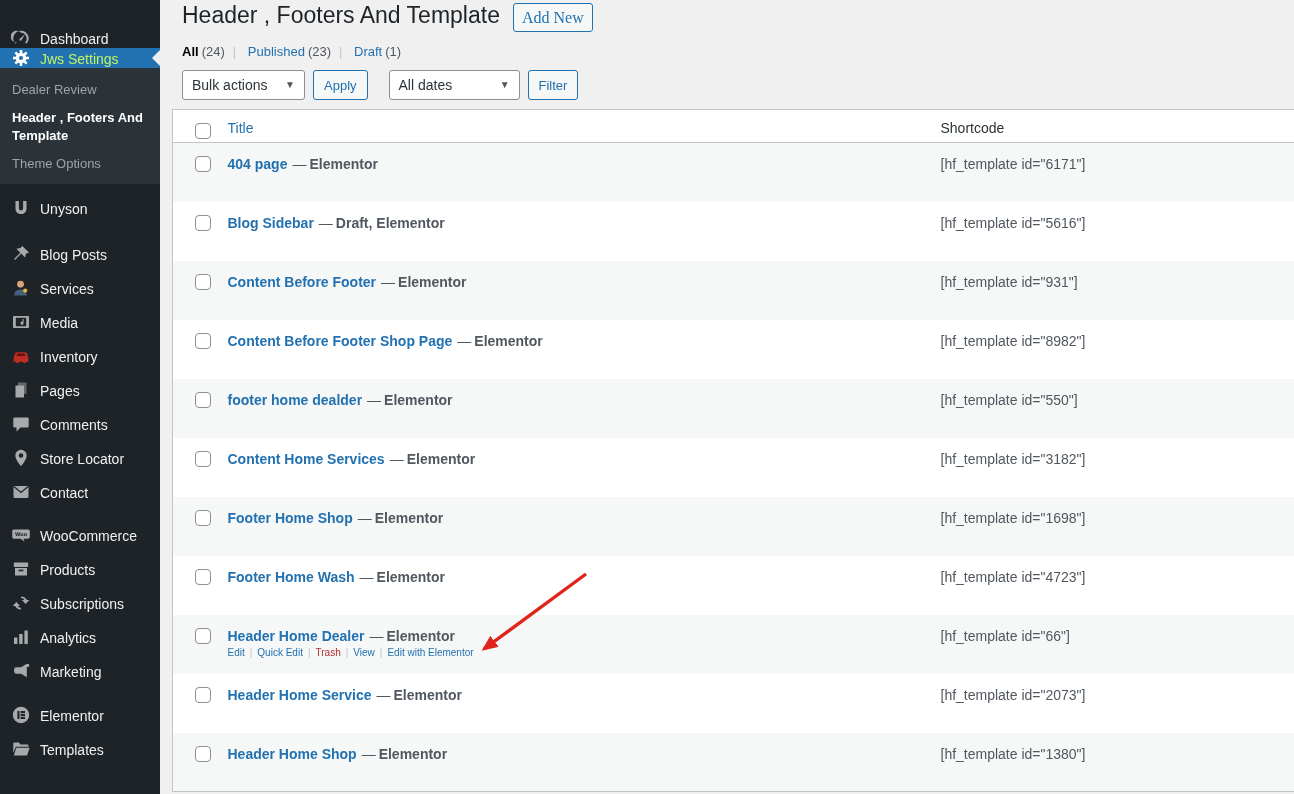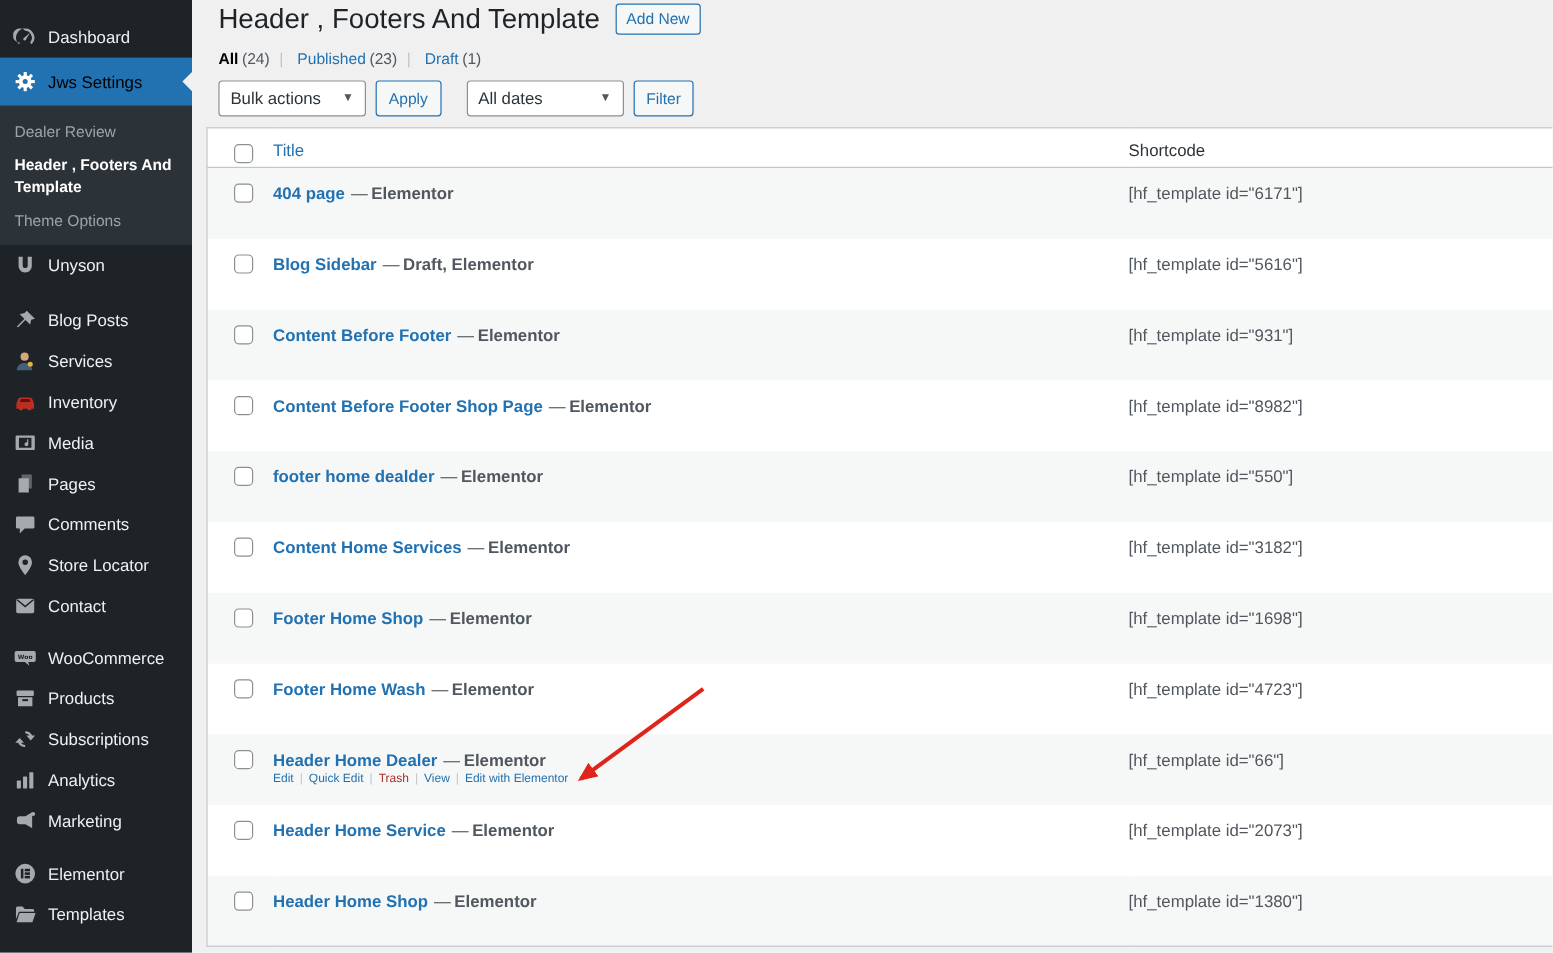--- a/index.html
+++ b/index.html
@@ -6,35 +6,35 @@
     --accent:#2271b1; --arrow-red:#e0241c; --sidebar-bg:#1d2327; --submenu-bg:#2c3338;
     --stripe:#f6f7f7; --danger:#b32d2e; --content-bg:#f0f0f1; --icon-gray:#a7aaad;
   }
   *{box-sizing:border-box;margin:0;padding:0}
   html,body{width:1294px;height:794px;overflow:hidden}
   body{font-family:"Liberation Sans",sans-serif;background:var(--content-bg);color:#3c434a;font-size:13px}
   .app{position:relative;width:1294px;height:794px;display:flex}
 
   
   .sidebar{flex:0 0 160px;width:160px;height:794px;background:var(--sidebar-bg);padding-top:14px;overflow:hidden}
-  .menu-item{display:flex;align-items:center;height:34px;padding:0 8px 0 11px;font-size:14px;color:#f0f0f1;cursor:pointer;position:relative;line-height:1.2}
+  .menu-item{display:flex;align-items:flex-end;height:34px;padding:0 8px 0 11px;font-size:14px;color:#f0f0f1;cursor:pointer;position:relative;line-height:1.2}
   .menu-item .icon{width:20px;height:20px;margin-right:9px;display:inline-flex;flex:0 0 20px}
   .menu-item .icon svg{width:20px;height:20px;fill:var(--icon-gray)}
-  .menu-item.active{background:var(--accent);height:40px;color:#000000}
+  .menu-item.active{background:var(--accent);height:20px;color:#bef264}
   .menu-item.active::after{content:"";position:absolute;right:0;top:50%;margin-top:-8px;border:8px solid transparent;border-right-color:var(--content-bg)}
   .submenu{background:var(--submenu-bg);padding:8px 0 6px}
   .submenu-item{padding:5px 12px;font-size:13px;color:#9ea3a8;line-height:18px;cursor:pointer}
   .submenu-item.current{color:#fff;font-weight:700}
   .gap12{margin-top:12px}.gap9{margin-top:9px}.gap10{margin-top:10px}
 
   
   .main{flex:1;position:relative;padding-left:12px;overflow:hidden}
   .page-header{display:flex;align-items:flex-start;gap:13px;margin:2px 0 0 10px}
   .page-title{font-size:23px;font-weight:400;color:#1d2327;line-height:27px}
-  .add-new-btn{margin-top:1px;padding:4px 8px;font-size:13px;line-height:1.2;border:1px solid var(--accent);border-radius:3px;color:var(--accent);background:#f6f7f7;cursor:pointer;font-family:Liberation Sans, sans-serif}
+  .add-new-btn{margin-top:1px;padding:4px 8px;font-size:16px;line-height:1.2;border:1px solid var(--accent);border-radius:3px;color:var(--accent);background:#f6f7f7;cursor:pointer;font-family:Liberation Serif, serif}
   .subsubsub{margin:12px 0 0 10px;font-size:13px;display:flex;}
   .subsubsub .view a{color:var(--accent);text-decoration:none;cursor:pointer}
   .subsubsub .view .current-view{color:#000;font-weight:600}
   .subsubsub .count{color:#50575e;margin-left:3px}
   .subsubsub .view + .view::before{content:"|";color:#c3c4c7;margin:0 8px}
   .tablenav{margin:11px 0 0 10px;display:flex;gap:8px}
   .fake-select{display:inline-flex;align-items:center;justify-content:space-between;height:30px;border:1px solid #8c8f94;border-radius:3px;background:#fff;color:#2c3338;font-size:14px;padding:0 9px;cursor:pointer}
   .w-bulk{width:123px}.w-dates{width:131px;margin-left:13px}
   .caret{color:#50575e;font-size:10px;line-height:1}
   .wp-btn{height:30px;padding:0 10px;border:1px solid var(--accent);border-radius:3px;background:#f6f7f7;color:var(--accent);font-size:13px;cursor:pointer;font-family:inherit}
@@ -126,35 +126,35 @@
             <path d="M3 17.5c.4-3.8 2.9-5.9 6.5-5.9 3.4 0 5.9 2 6.4 5.9z" fill="#44607c"></path>
             <circle cx="14.2" cy="12.6" r="2.1" fill="#e5b53e"></circle>
           </svg>
         </span>
       <span>Services</span>
     </div>
 
     <div class="menu-item">
       <span class="icon">
           <svg viewBox="0 0 20 20">
+            <path d="M3 4h14a1 1 0 0 1 1 1v10a1 1 0 0 1-1 1H3a1 1 0 0 1-1-1V5a1 1 0 0 1 1-1zm1.8 1.8v8.4h10.4V5.8z"></path>
+            <path d="M12.6 7v4.2a1.6 1.6 0 1 1-1-1.5V7z"></path>
+          </svg>
+        </span>
+      <span>Media</span>
+    </div>
+
+    <div class="menu-item">
+      <span class="icon">
+          <svg viewBox="0 0 20 20">
             <path d="M2.6 11.4l1.5-3.8A2.2 2.2 0 0 1 6.2 6.2h7.6a2.2 2.2 0 0 1 2.1 1.4l1.5 3.8v4.3h-2a1.9 1.9 0 0 1-3.7 0H8.3a1.9 1.9 0 0 1-3.7 0h-2z" fill="#bb2e24"></path>
             <path d="M5.6 10l1-2.4h6.8l1 2.4z" fill="#5e120d"></path>
           </svg>
         </span>
       <span>Inventory</span>
-    </div>
-
-    <div class="menu-item">
-      <span class="icon">
-          <svg viewBox="0 0 20 20">
-            <path d="M3 4h14a1 1 0 0 1 1 1v10a1 1 0 0 1-1 1H3a1 1 0 0 1-1-1V5a1 1 0 0 1 1-1zm1.8 1.8v8.4h10.4V5.8z"></path>
-            <path d="M12.6 7v4.2a1.6 1.6 0 1 1-1-1.5V7z"></path>
-          </svg>
-        </span>
-      <span>Media</span>
     </div>
 
     <div class="menu-item">
       <span class="icon">
           <svg viewBox="0 0 20 20">
             <path d="M7 2.5h8.5V14H7z" opacity=".5"></path>
             <path d="M4.5 5.5H13v12H4.5z"></path>
           </svg>
         </span>
       <span>Pages</span>

